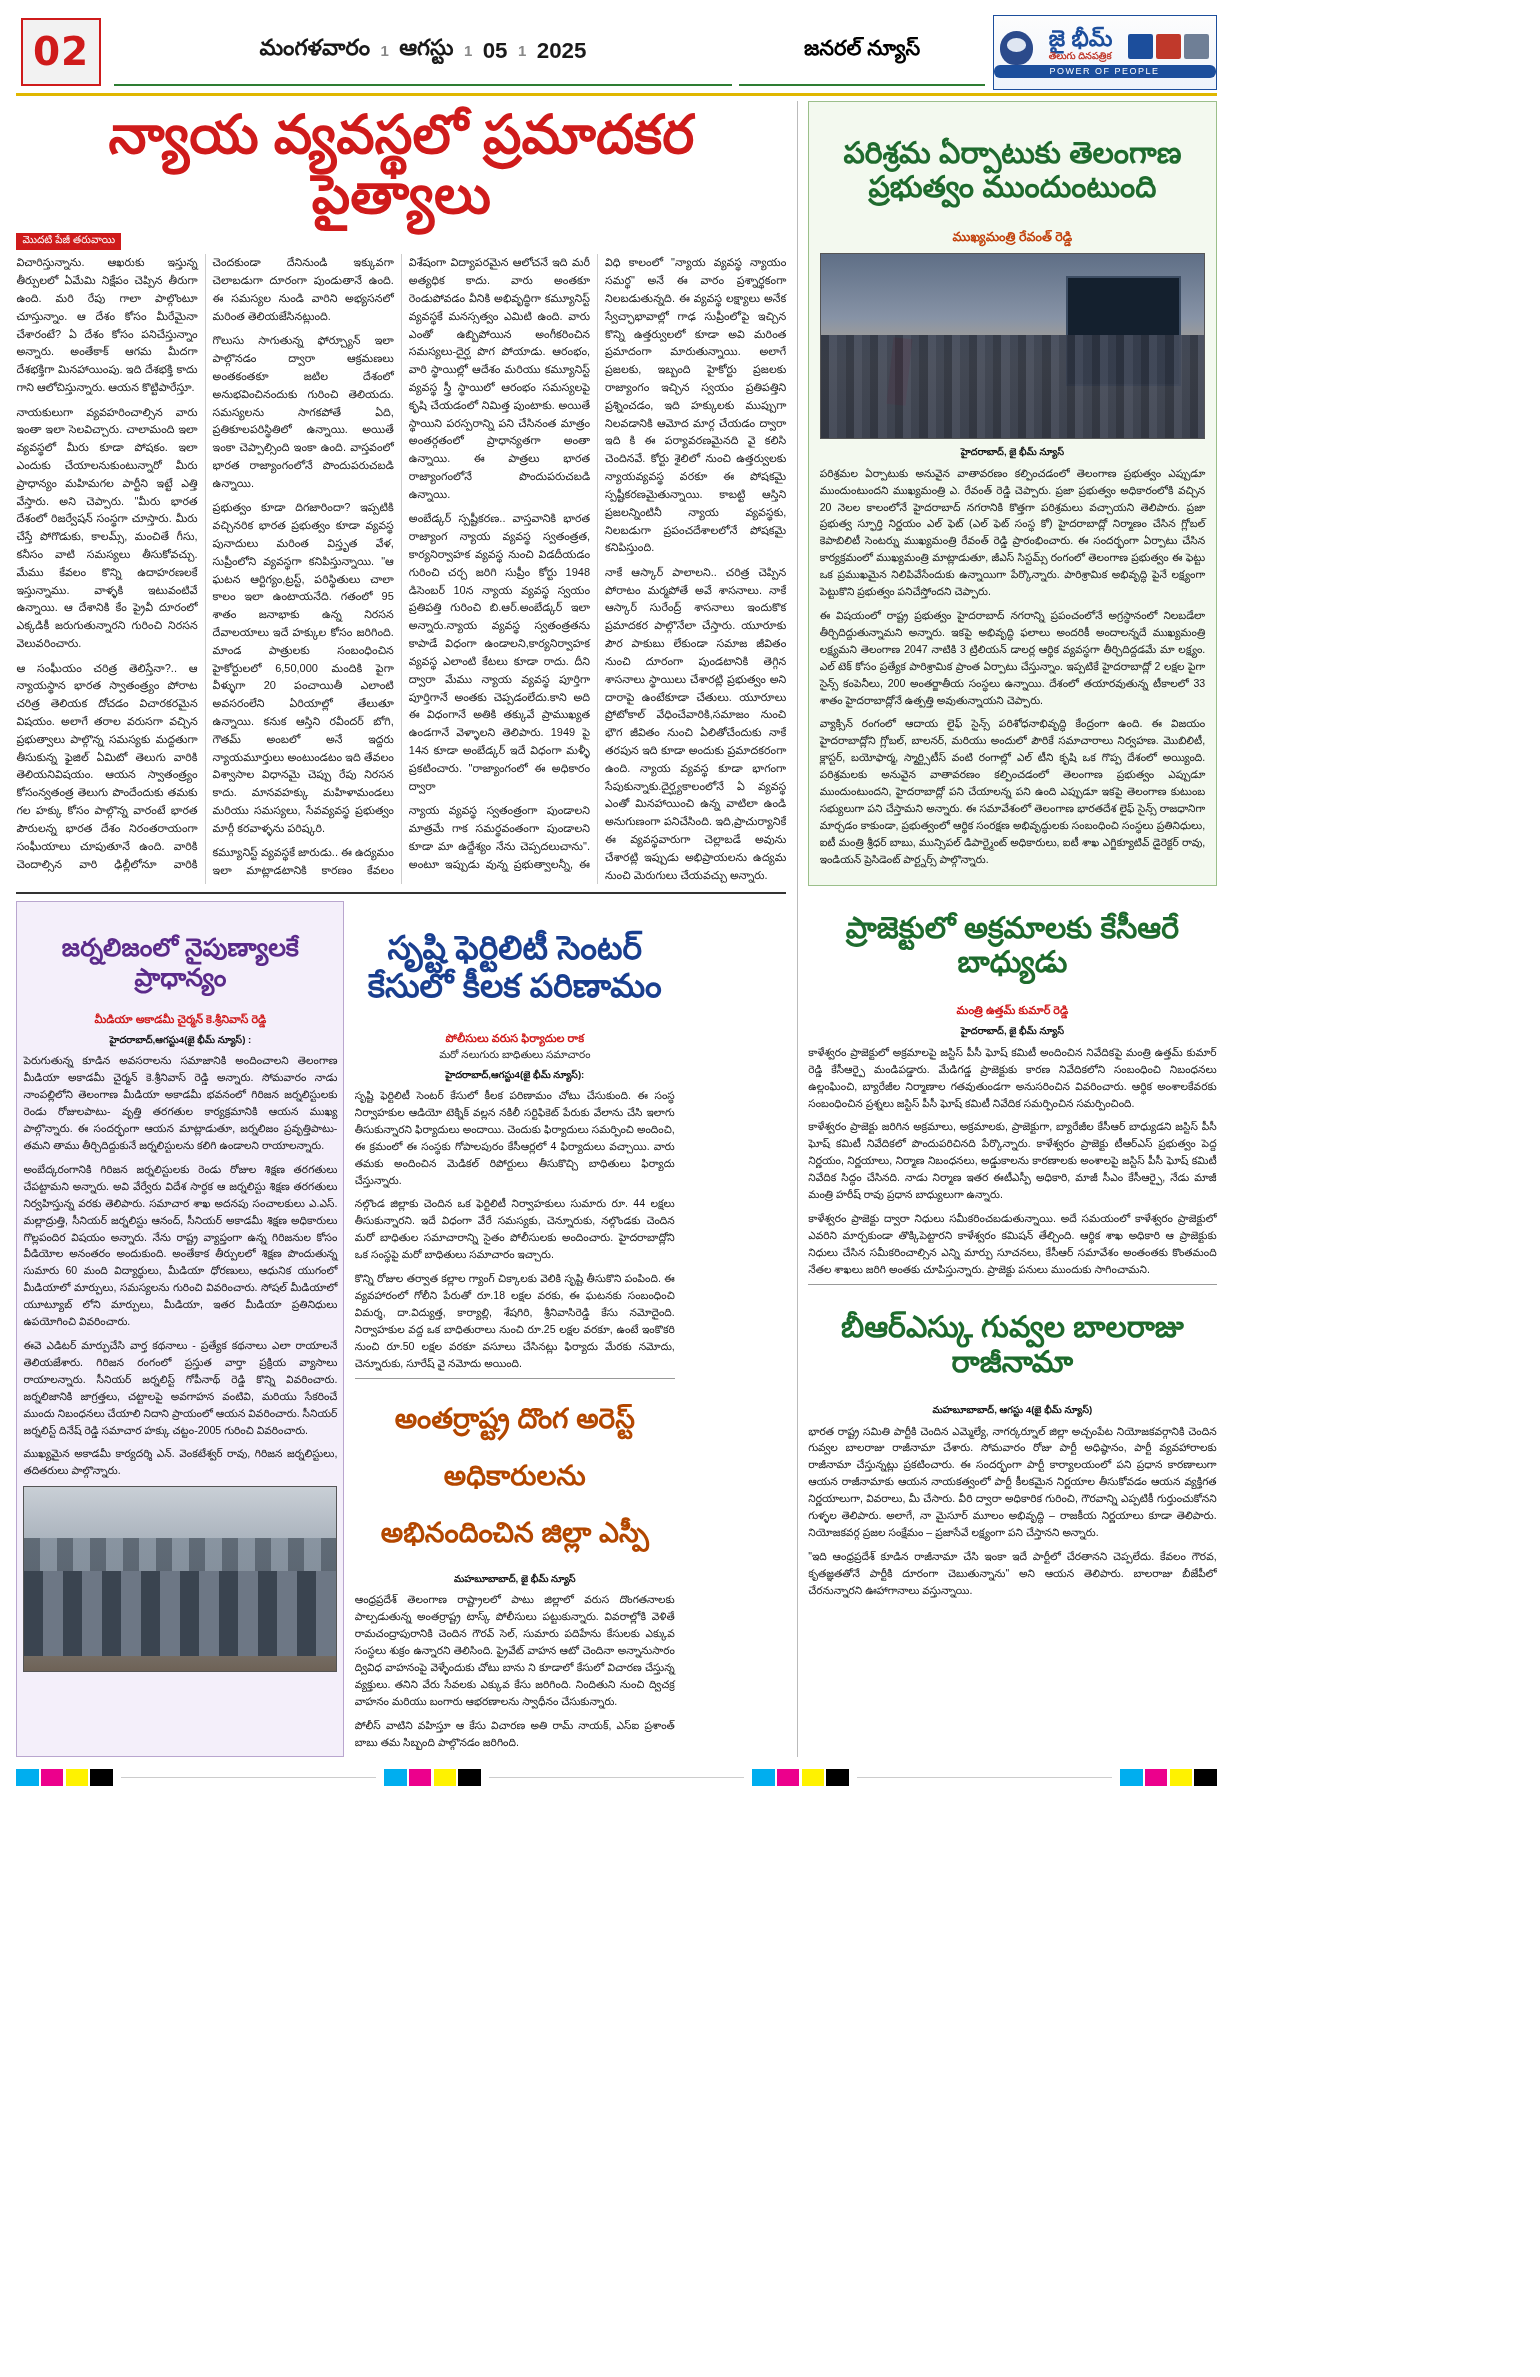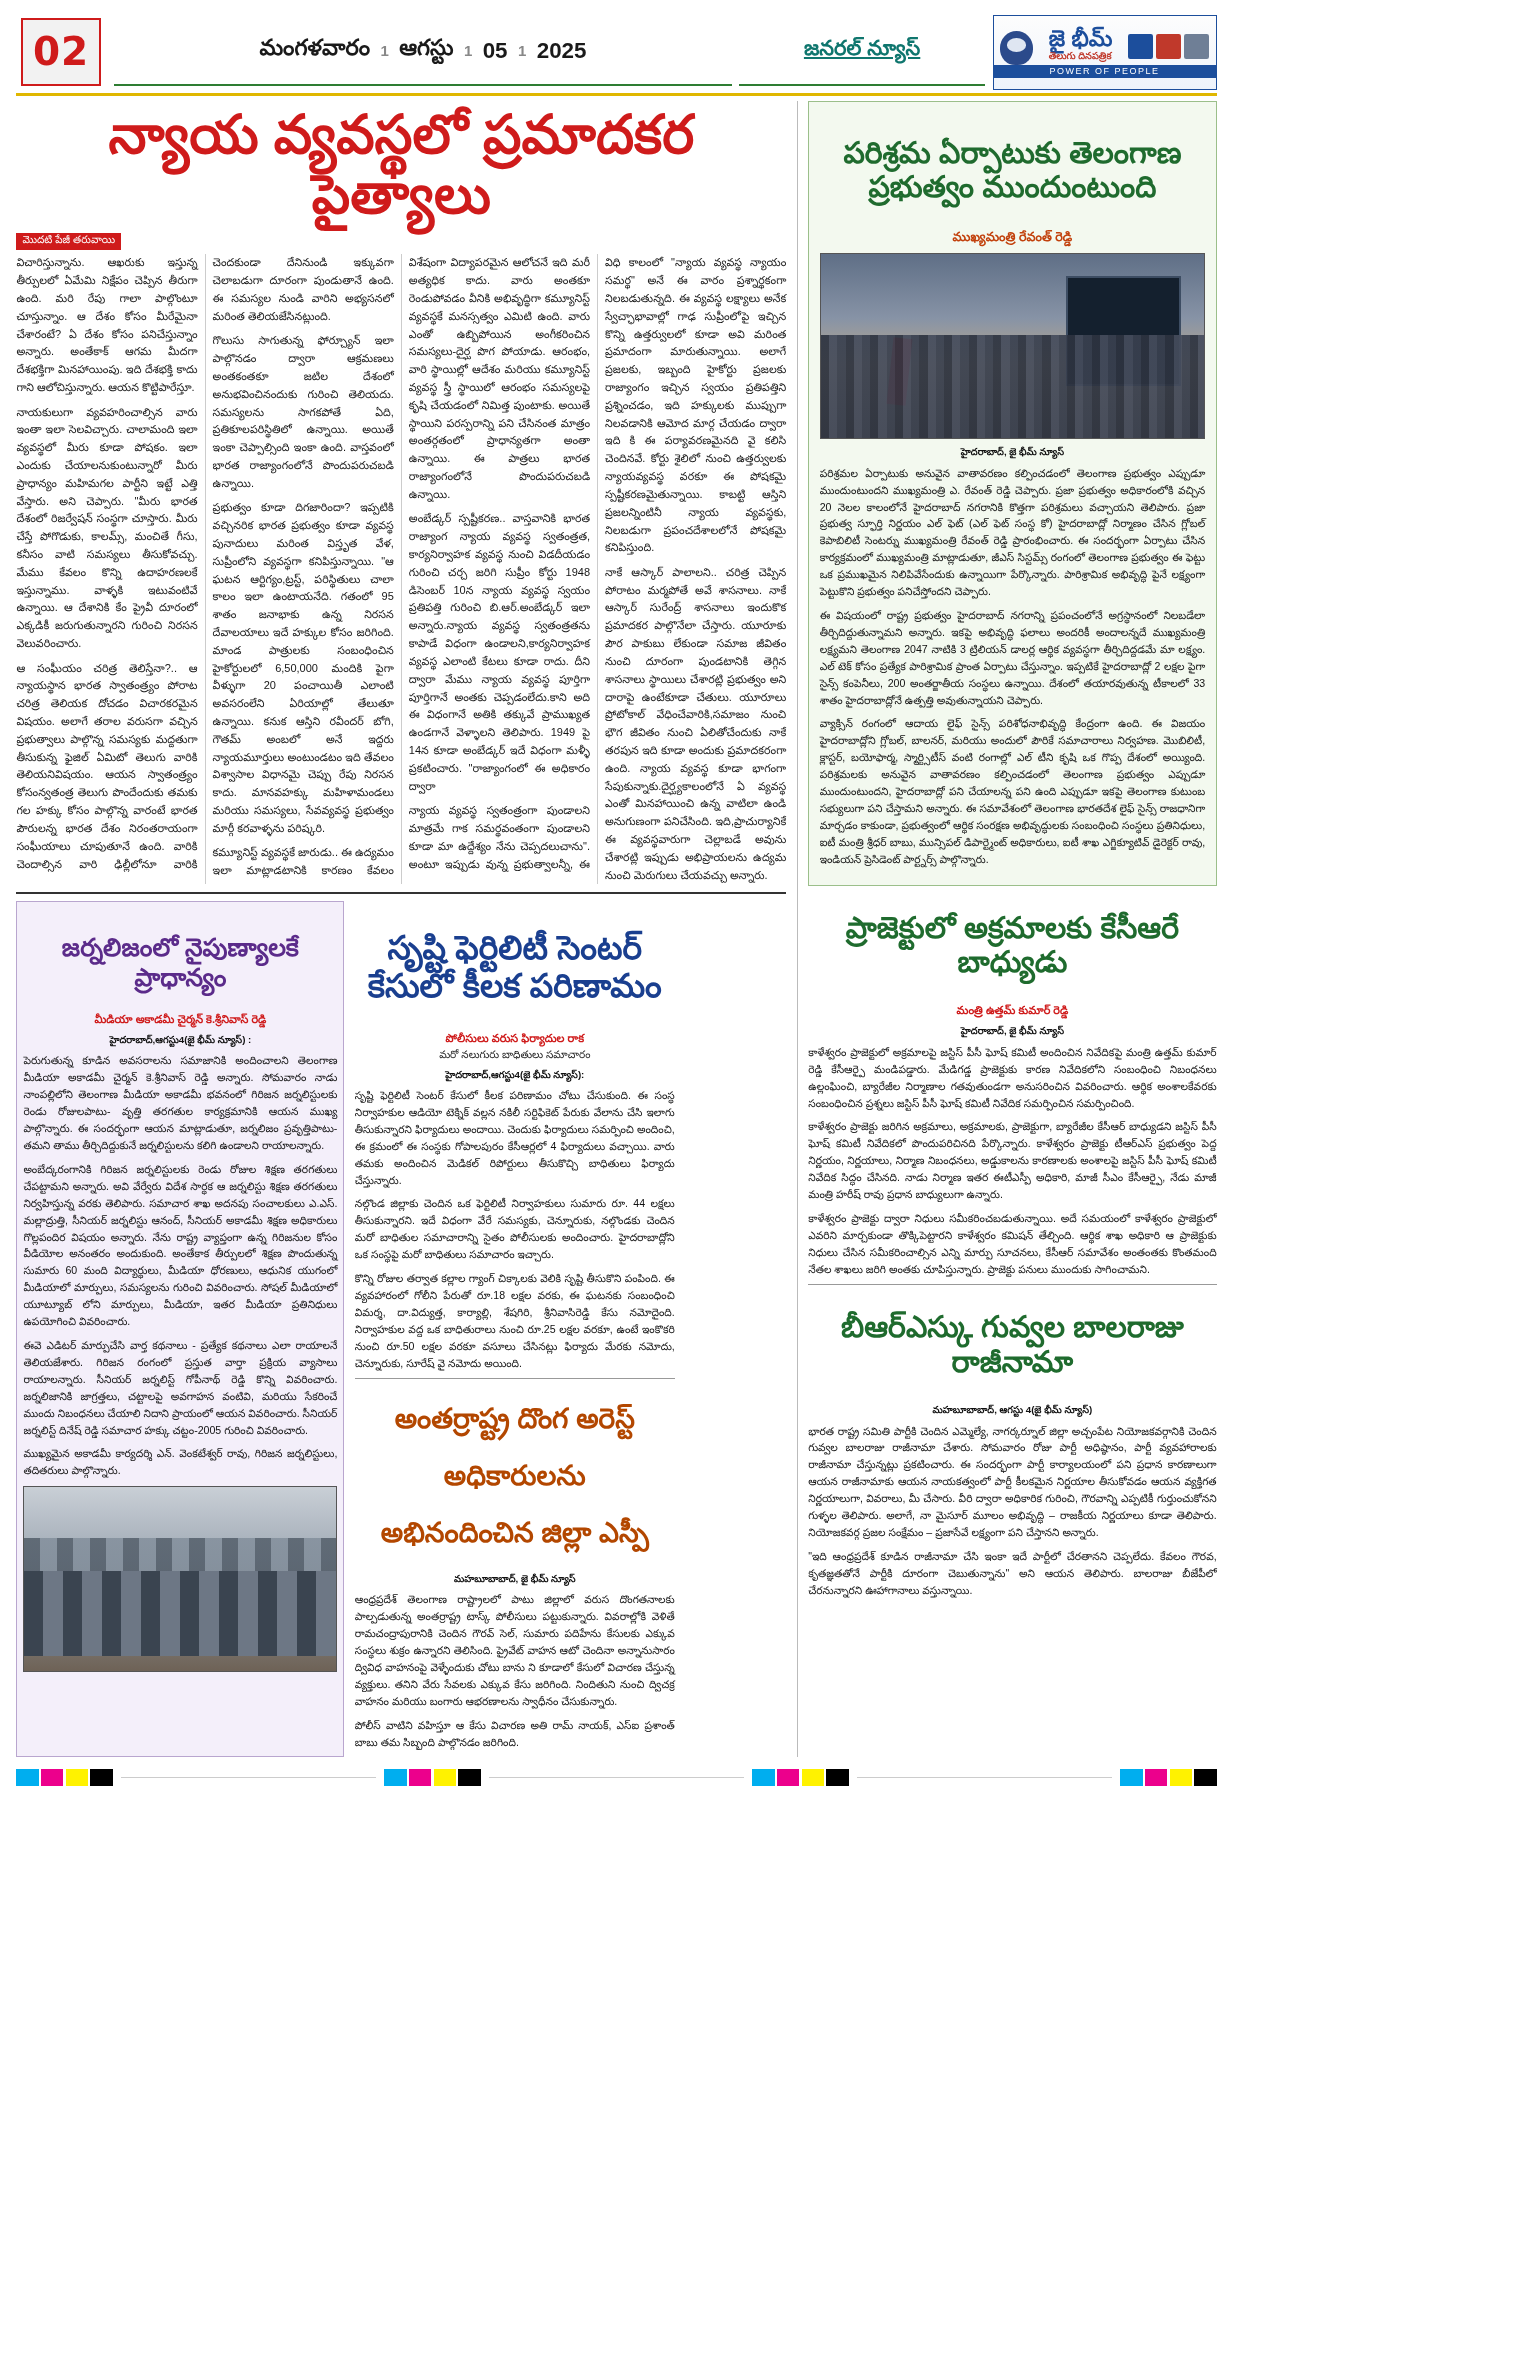--- a/index.html
+++ b/index.html
@@ -46,38 +46,38 @@
     border-bottom: 2.2px solid #2e7d32;
     margin: 4.5px 7.5px 7.5px 13.4px;
   }
   .date-sep { color:#888; font-size: 15px; }
   .genre-box {
     width: 246px;
     display:flex; align-items:center; justify-content:center;
     border-bottom: 2.2px solid #2e7d32;
     margin: 4.5px 7.5px 7.5px 0;
   }
-  .genre-text { color:#0f766e; font-size: 21px; font-weight:bold;text-decoration:underline; }
+  .genre-text { color:#000000; font-size: 21px; font-weight:bold; }
   .logo-box {
     width: 224px; margin: 1.5px 0 3px 0;
     border: 1.5px solid #1c4e9c;
     background: linear-gradient(180deg,#fdfdfd 0%, #eef3fb 100%);
     display:flex; flex-direction:column; align-items:center; justify-content:center;
     position: relative;
     overflow:hidden;
   }
   .logo-row { display:flex; align-items:center; gap:16px; width:100%; justify-content:center;}
   .logo-face {
     width:33px;height:34px;border-radius:50% 50% 46% 46%;
     background:#2b4a8b; position:relative; margin-top:3px;
   }
   .logo-face:after{content:"";position:absolute;left:6.7px;top:7.5px;width:19.4px;height:13.4px;background:#dfe6f2;border-radius:50%;}
   .logo-title { color:#1c4e9c; font-size: 22.4px; font-weight: bold; line-height:1; }
   .logo-sub { color:#c0392b; font-size: 9.7px; font-weight:bold; }
-  .logo-foot { background:#1c4e9c;color:#fff;font-size:9px;width:100%;text-align:center;letter-spacing:1.5px;padding:1.5px 0;}
+  .logo-foot { background:#1c4e9c;color:#fff;font-size:9px;width:100%;text-align:center;letter-spacing:1.5px;padding:1.5px 0;border-radius:6px;}
   .logo-badges{display:flex;gap:3px;align-items:center;}
   .badge-sq{width:25px;height:25px;background:#1c4e9c;border-radius:2.2px;}
   .badge-sq.red{background:#c0392b;}
   .badge-sq.ph{background:#6f7f96;}
 
   
   .content {
     display: flex;
     gap: 10.4px;
   }

